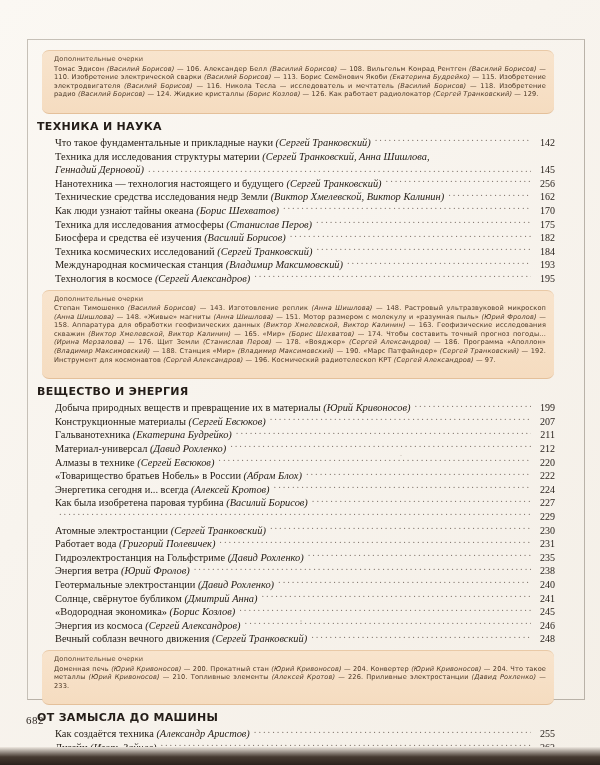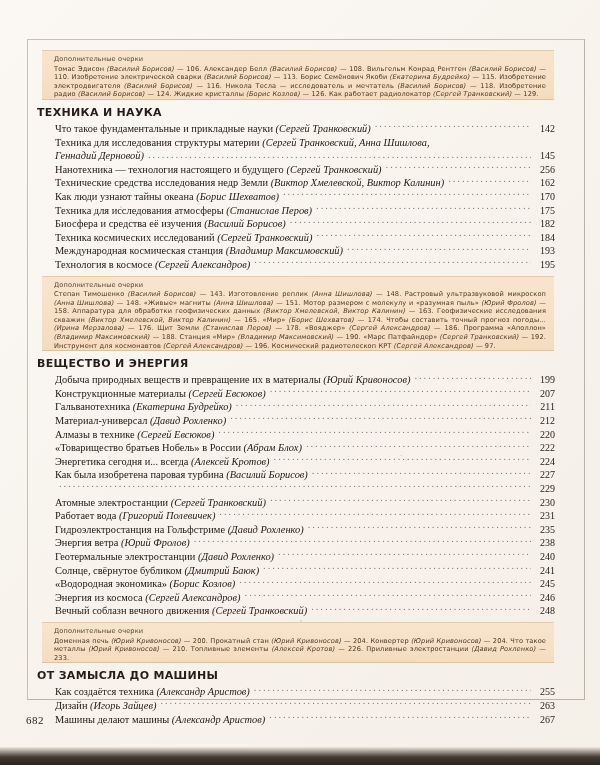--- a/index.html
+++ b/index.html
@@ -43,29 +43,30 @@
     width: 518px;
     box-sizing: border-box;
   }
 
   
   .essays {
     background: #f6dfc6;
     background: linear-gradient(180deg,#f8e4cd 0%, #f5dcc0 100%);
     border-top: 1px solid #e9c9a6;
     border-bottom: 1px solid #e4c09a;
-    padding: 4px 8px 0 12px;
+    padding: 4px 8px 14px 12px;
     margin: 0 0 6px 5px;
     width: 512px;
     box-sizing: border-box;
     font-family: "DejaVu Sans", sans-serif;
     font-size: 6.6px;
     line-height: 8.6px;
     color: #4a3726;
     letter-spacing: 0.02em;
+    border-radius: 7px;
   }
   .essays .caption {
     display: block;
     margin-bottom: 1px;
     font-size: 6.6px;
     color: #5a4430;
   }
   .essays .body { display:block; text-align: justify; }
   .essays .body i { font-style: italic; }
 
@@ -327,21 +328,21 @@
         </li>
         <li>
           <div class="row">
             <span class="title">Геотермальные электростанции <i>(Давид Рохленко)</i></span>
             <span class="leader"></span>
             <span class="pageno">240</span>
           </div>
         </li>
         <li>
           <div class="row">
-            <span class="title">Солнце, свёрнутое бубликом <i>(Дмитрий Баюк)</i></span>
+            <span class="title">Солнце, свёрнутое бубликом <i>(Дмитрий Анна)</i></span>
             <span class="leader"></span>
             <span class="pageno">241</span>
           </div>
         </li>
         <li>
           <div class="row">
             <span class="title">«Водородная экономика» <i>(Борис Козлов)</i></span>
             <span class="leader"></span>
             <span class="pageno">245</span>
           </div>

